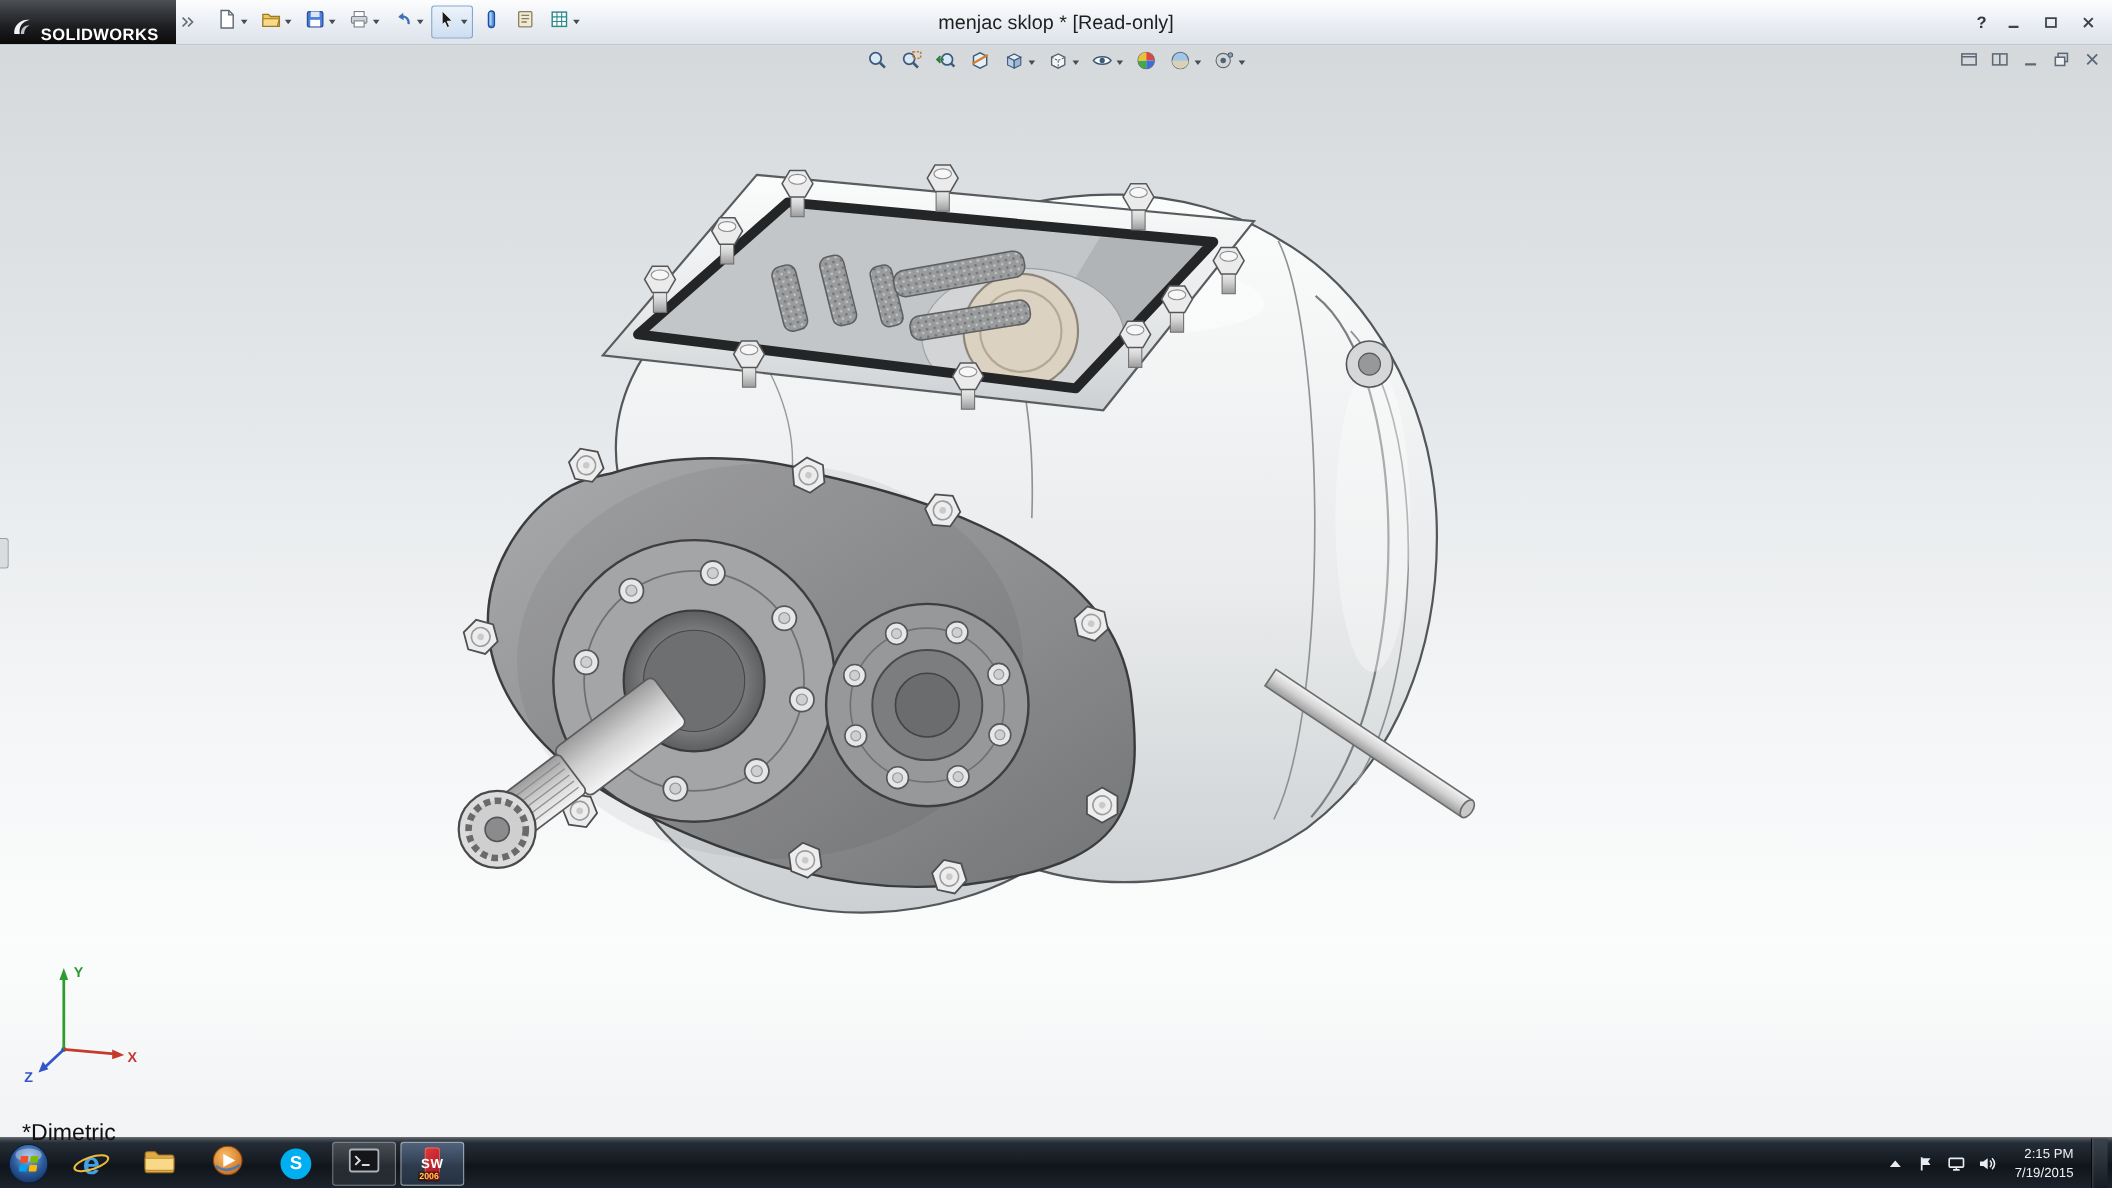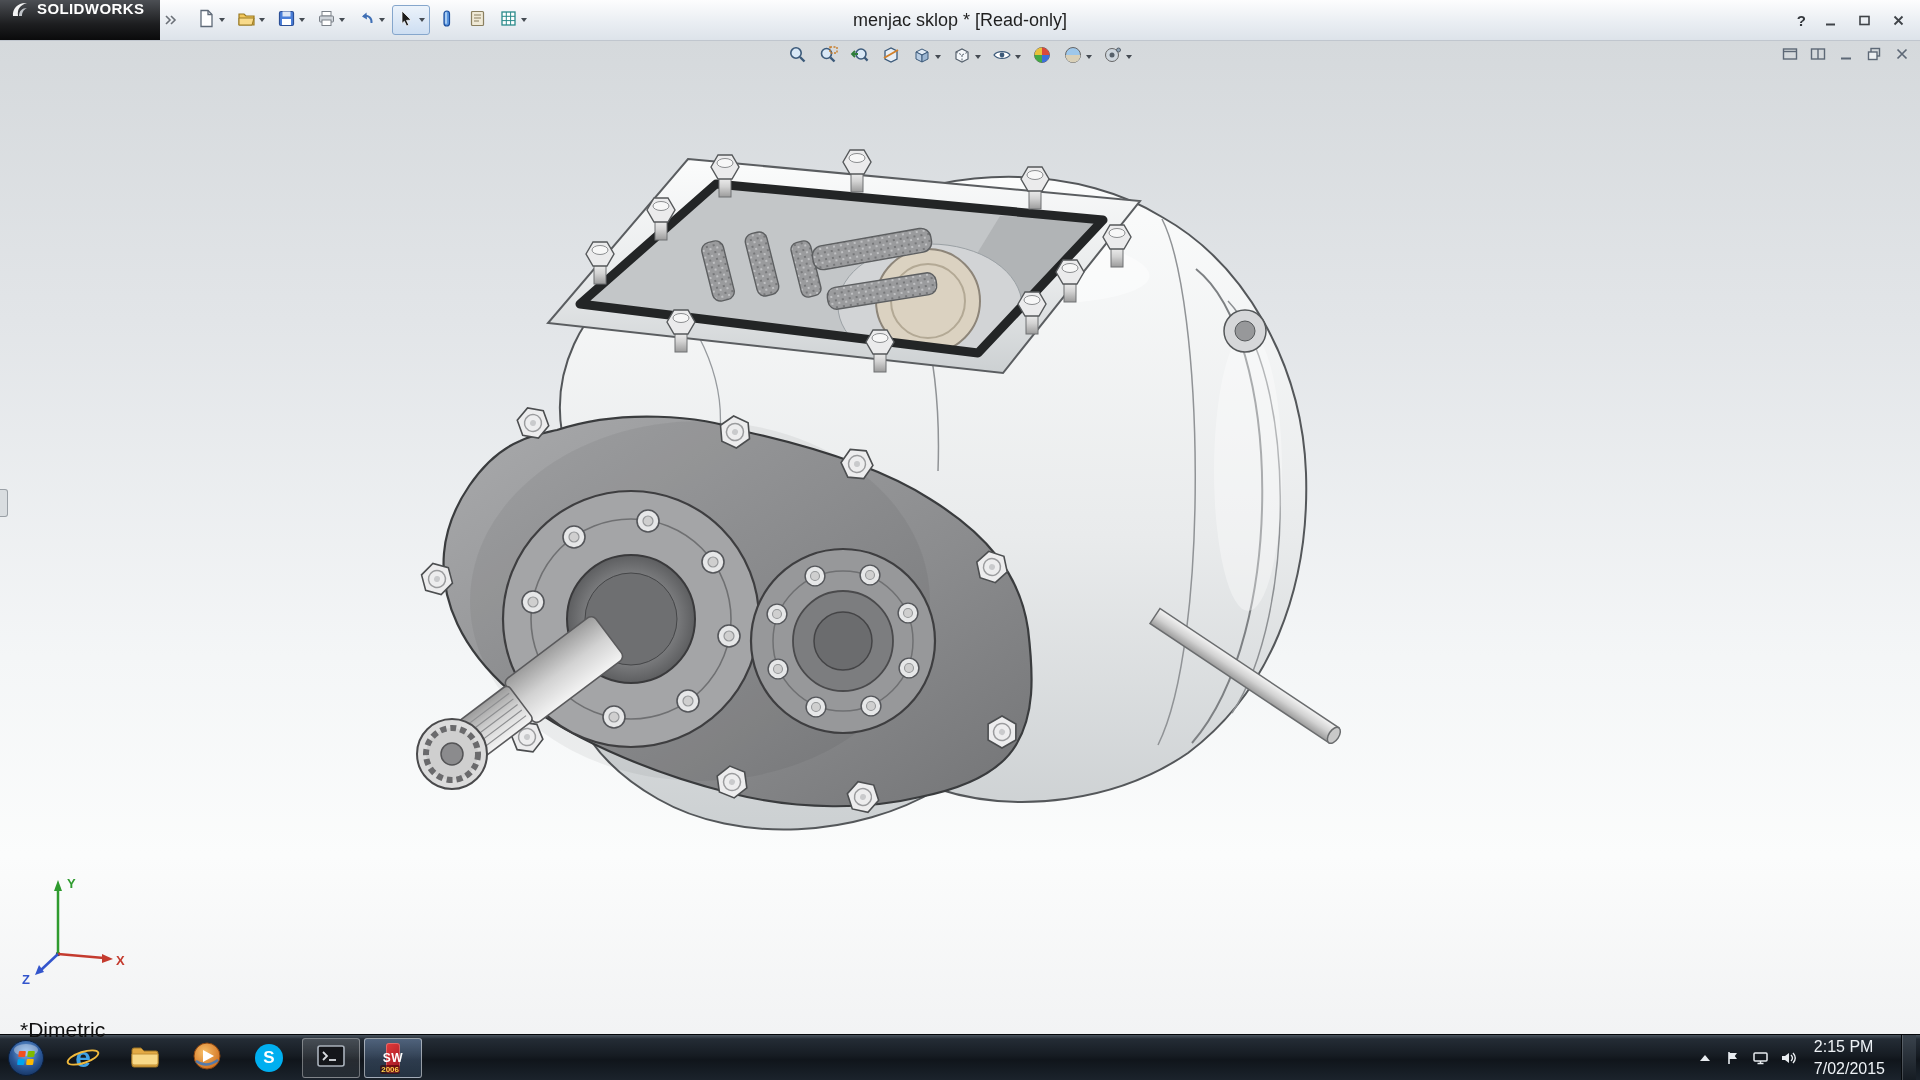--- a/index.html
+++ b/index.html
@@ -2,21 +2,21 @@
 <html><head>
 <meta charset="utf-8">
 <style>
   *{margin:0;padding:0;box-sizing:border-box}
   html,body{width:1920px;height:1080px;overflow:hidden;font-family:"Liberation Sans",sans-serif;background:#fff}
   #app{width:1920px;height:1080px;display:flex;flex-direction:column}
 
   
   .titlebar{flex:0 0 40px;display:flex;align-items:center;position:relative;
     background:linear-gradient(#fdfdfe,#eaeef3 55%,#dde3ea);border-bottom:1px solid #c0c6ce}
-  .brand{height:40px;display:flex;align-items:flex-start;gap:7px;padding:0 16px 0 10px;
+  .brand{height:40px;display:flex;align-items:flex-end;gap:7px;padding:0 16px 0 10px;
     background:linear-gradient(#4c4f54,#1d1e20 60%,#0a0a0b);color:#fff}
   .brand-text{font-weight:bold;font-size:15px;letter-spacing:.4px}
   .menu-chevrons{margin-left:4px;display:flex;align-items:center}
   .tool-strip{display:flex;align-items:center;gap:2px;padding-left:14px}
   .tool{height:30px;display:flex;align-items:center;gap:3px;padding:0 4px;border:1px solid transparent;border-radius:3px}
   .tool.active{border-color:#85a6cc;background:linear-gradient(#ecf3fb,#cddef2)}
   .caret{width:0;height:0;border-left:3.5px solid transparent;border-right:3.5px solid transparent;border-top:4px solid #454b53}
   .title-text{position:absolute;left:50%;transform:translateX(-50%);font-size:18px;color:#1f1f1f;white-space:nowrap}
   .tb-right{margin-left:auto;display:flex;align-items:center;gap:14px;padding-right:12px}
   .help-glyph{font-size:15px;font-weight:bold;color:#34383d}
@@ -37,21 +37,21 @@
 
   
   .taskbar{flex:0 0 45px;display:flex;align-items:center;position:relative;border-top:1px solid #04070a;
     background:linear-gradient(180deg,#4a545e 0%,#242c35 9%,#161c23 45%,#10151b 55%,#1b232c 100%)}
   .startbtn{width:52px;height:45px;display:flex;align-items:center;justify-content:center}
   .taskbtn{width:58px;height:40px;margin:0 2px;display:flex;align-items:center;justify-content:center;border-radius:3px}
   .taskbtn.running{border:1px solid rgba(255,255,255,.35);background:linear-gradient(rgba(255,255,255,.16),rgba(255,255,255,.05))}
   .taskbtn.focused{border:1px solid rgba(255,255,255,.5);background:linear-gradient(rgba(160,200,255,.35),rgba(90,130,180,.18))}
   .tray{margin-left:auto;display:flex;align-items:center;gap:10px;padding-right:4px;height:100%}
   .trayicon{width:18px;height:18px;display:flex;align-items:center;justify-content:center}
-  .tray-clock{color:#eef2f6;font-size:16px;text-align:left;line-height:1.35;margin:0 6px;white-space:nowrap}
+  .tray-clock{color:#eef2f6;font-size:12px;text-align:right;line-height:1.35;margin:0 6px;white-space:nowrap}
   .show-desktop{width:15px;height:45px;border-left:1px solid #05080b;box-shadow:inset 1px 0 0 rgba(255,255,255,.18);
     background:linear-gradient(180deg,#3a434d,#161c23)}
   .sw-badge{position:relative;width:14px;height:30px;border-radius:3px;display:flex;align-items:center;justify-content:center;
     background:linear-gradient(135deg,#e23b3b,#9c1220);box-shadow:inset 0 0 0 1px rgba(255,255,255,.25)}
   .sw-letters{color:#fff;font-weight:bold;font-size:12px;letter-spacing:.5px}
   .sw-year{position:absolute;bottom:-1px;right:0;font-size:8px;font-weight:bold;color:#ffd24a;background:rgba(60,0,0,.55);padding:0 1px;border-radius:2px}
   .ie-wrap{position:relative;width:34px;height:34px;display:flex;align-items:center;justify-content:center}
   .ie-letter{font-size:28px;font-weight:bold;color:#3fa2e6;line-height:1}
   .ie-ring{position:absolute;left:0;top:10px;width:34px;height:13px;border:2px solid #f0b93c;border-radius:50%;transform:rotate(-18deg)}
   .skype-circle{width:28px;height:28px;border-radius:50%;background:#00aff0;display:flex;align-items:center;justify-content:center;
@@ -566,18 +566,18 @@
           </svg>
       </span>
       <span class="trayicon" title="volume">
         <svg width="17" height="16" viewBox="0 0 17 16">
             <polygon points="2,6 5,6 9,3 9,13 5,10 2,10" fill="#e8ecf0"></polygon>
             <path d="M11 5q3 3 0 6M13 3q4.5 5 0 10" fill="none" stroke="#e8ecf0" stroke-width="1.4"></path>
           </svg>
       </span>
       <div class="tray-clock">
         <div>2:15 PM</div>
-        <div>7/02/2015</div>
+        <div>7/19/2015</div>
       </div>
       <div class="show-desktop" title="show-desktop"></div>
     </div>
   </div>
 </div>
 
 </body></html>

